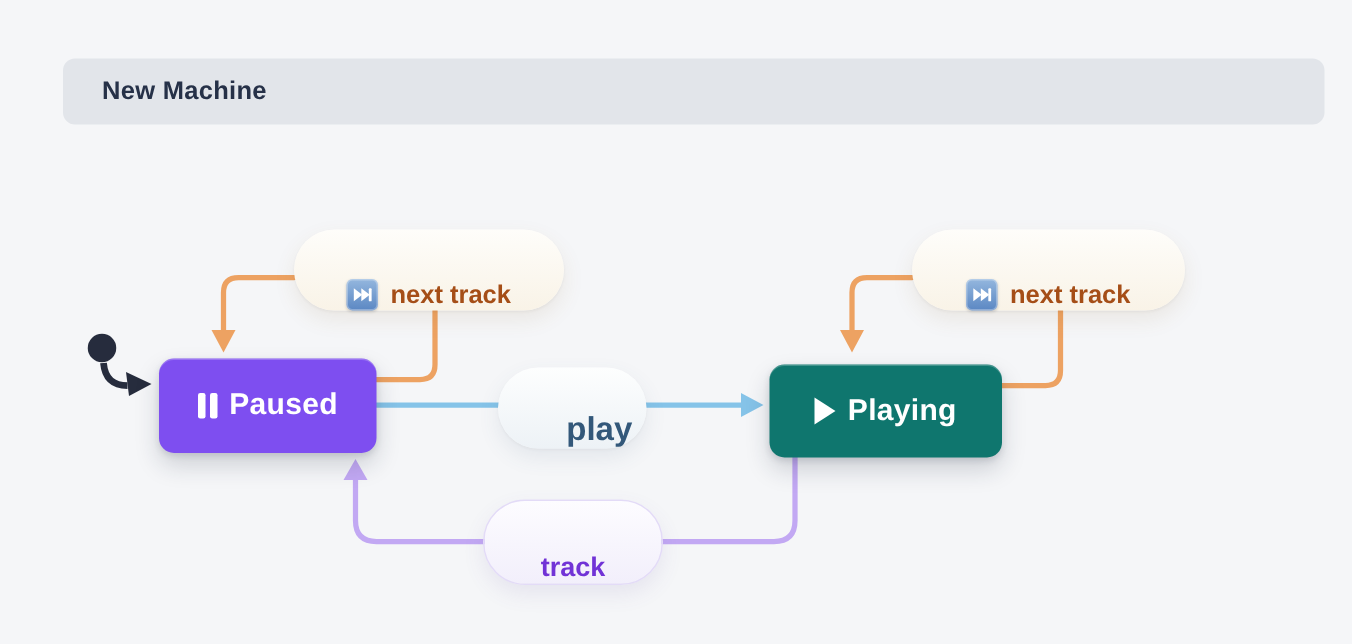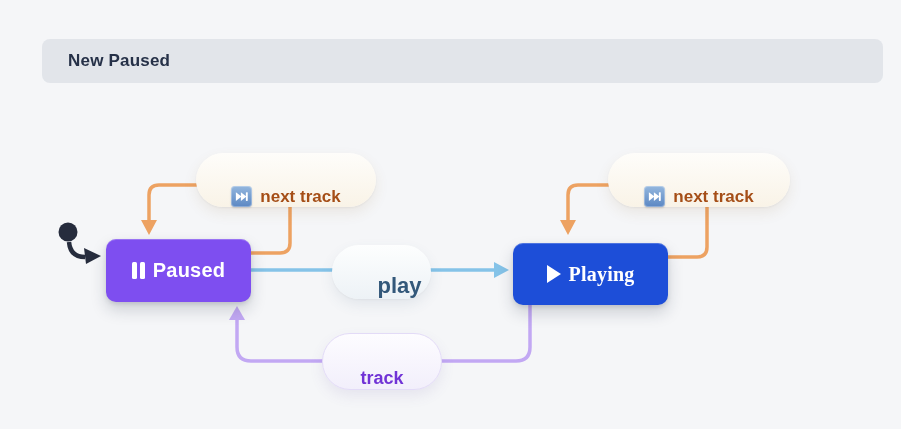--- a/index.html
+++ b/index.html
@@ -91,21 +91,21 @@
     border-top:9px solid transparent;
     border-bottom:9px solid transparent;
   }
 </style>
 </head>
 <body>
 
 <div class="canvas">
 
   <div class="header-bar">
-    <span class="header-title">New Paused</span>
+    <span class="header-title">New Machine</span>
   </div>
 
   <svg class="edges" viewBox="0 0 901 429" xmlns="http://www.w3.org/2000/svg">
 
     <g>
       <circle cx="68" cy="232" r="9.5" fill="#262c3d"></circle>
       <path d="M 69 242 C 70 253 76 257 85 257" stroke-width="4.5" fill="none" stroke="#262c3d"></path>
       <polygon points="101,256 84,248 86,264" fill="#262c3d"></polygon>
     </g>
 
@@ -163,18 +163,18 @@
   </div>
 
   <div class="state-node paused" style="background-color: rgb(126, 78, 240);">
     <span class="pause-glyph">
         <i></i>
         <i></i>
       </span>
     <span class="state-label">Paused</span>
   </div>
 
-  <div class="state-node playing" style="background-color: #1d4ed8; font-family: Liberation Serif, serif;">
+  <div class="state-node playing" style="background-color: #0f766e;">
     <span class="play-glyph"></span>
     <span class="state-label">Playing</span>
   </div>
 
 </div>
 
 </body></html>

